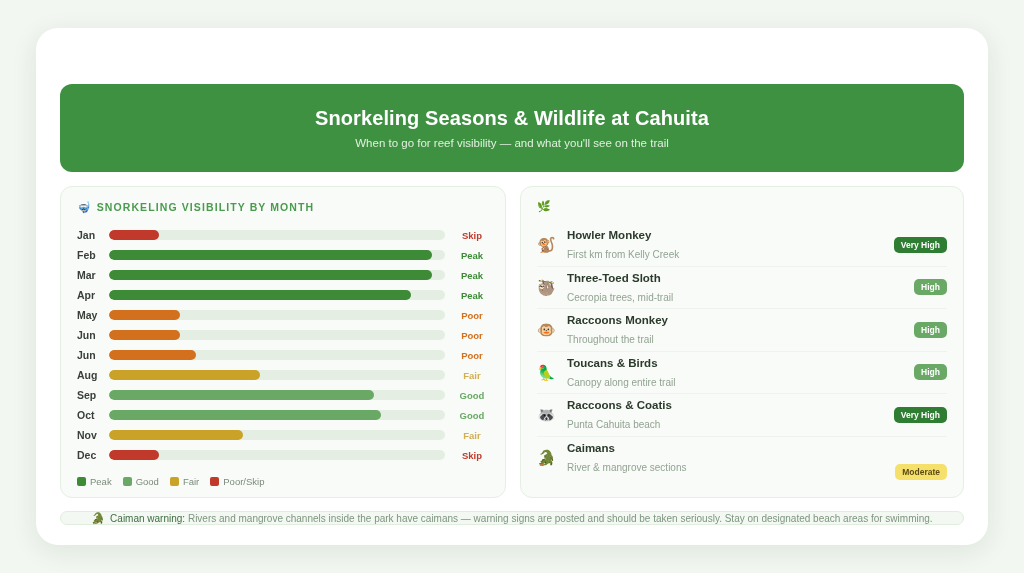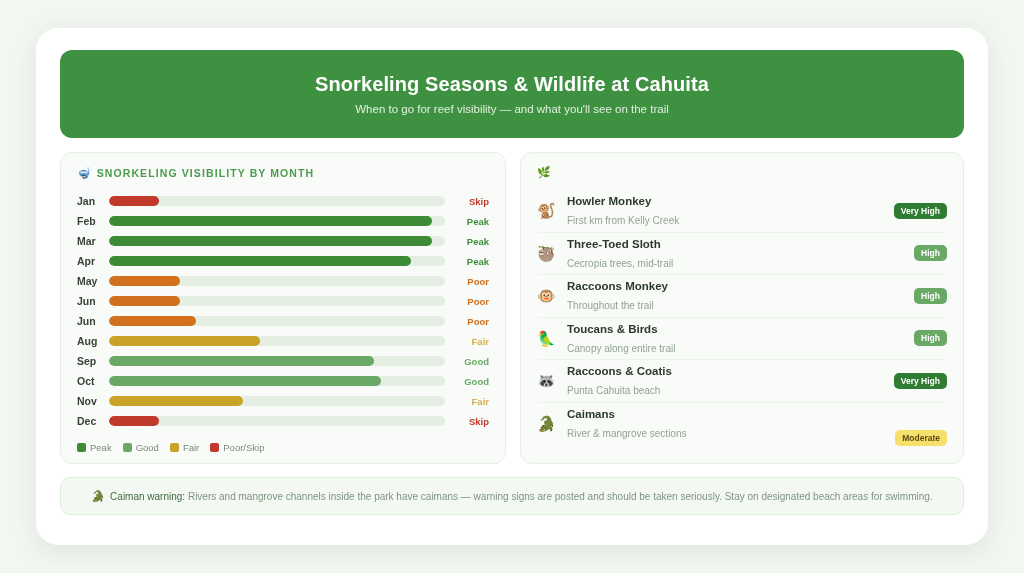--- a/index.html
+++ b/index.html
@@ -33,20 +33,21 @@
   .banner {
     background: #3f9142;
     border-radius: 12px;
     height: 88px;
     display: flex;
     flex-direction: column;
     align-items: center;
     justify-content: center;
     gap: 7px;
     flex: none;
+    margin-top: 34px;
   }
   .banner-title {
     color: #ffffff;
     font-size: 20px;
     font-weight: bold;
     letter-spacing: 0.1px;
   }
   .banner-sub {
     color: #e1f0de;
     font-size: 11.5px;
@@ -107,21 +108,21 @@
     border-radius: 6px;
     overflow: hidden;
     margin-right: 10px;
   }
   .bar-fill {
     height: 100%;
     border-radius: 6px;
   }
   .bar-status {
     width: 34px;
-    text-align: right;
+    text-align: center;
     font-size: 9.5px;
     font-weight: bold;
     flex: none;
   }
 
   
   .legend {
     display: flex;
     align-items: center;
     gap: 11px;

